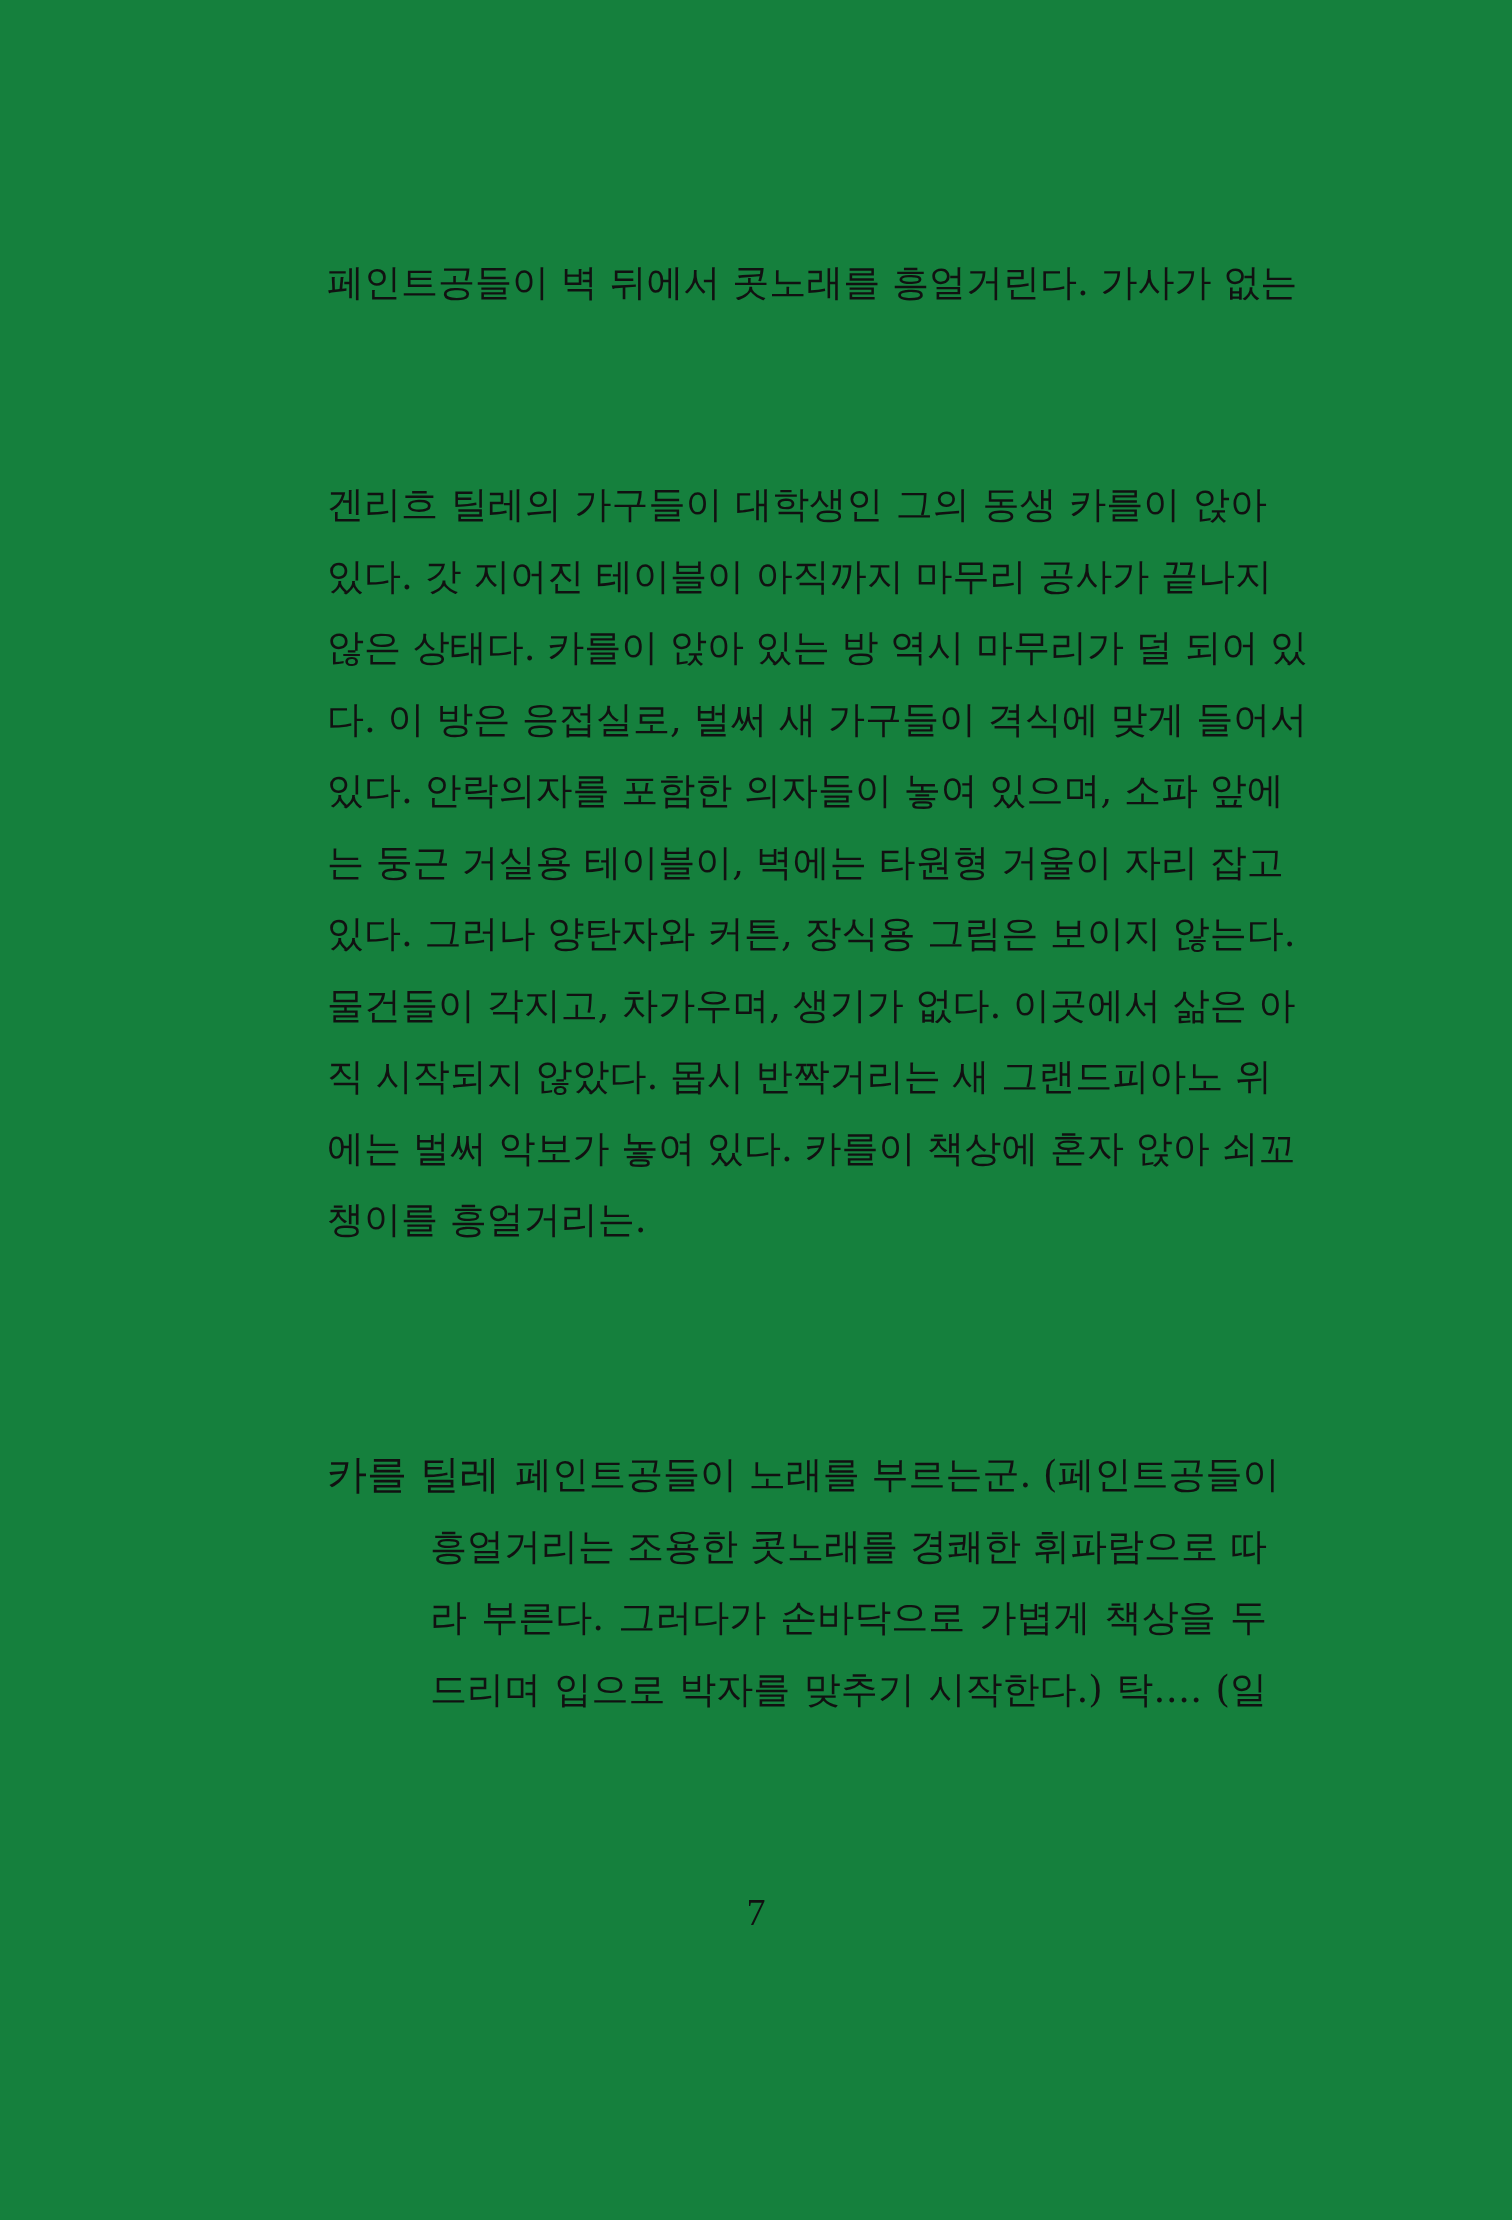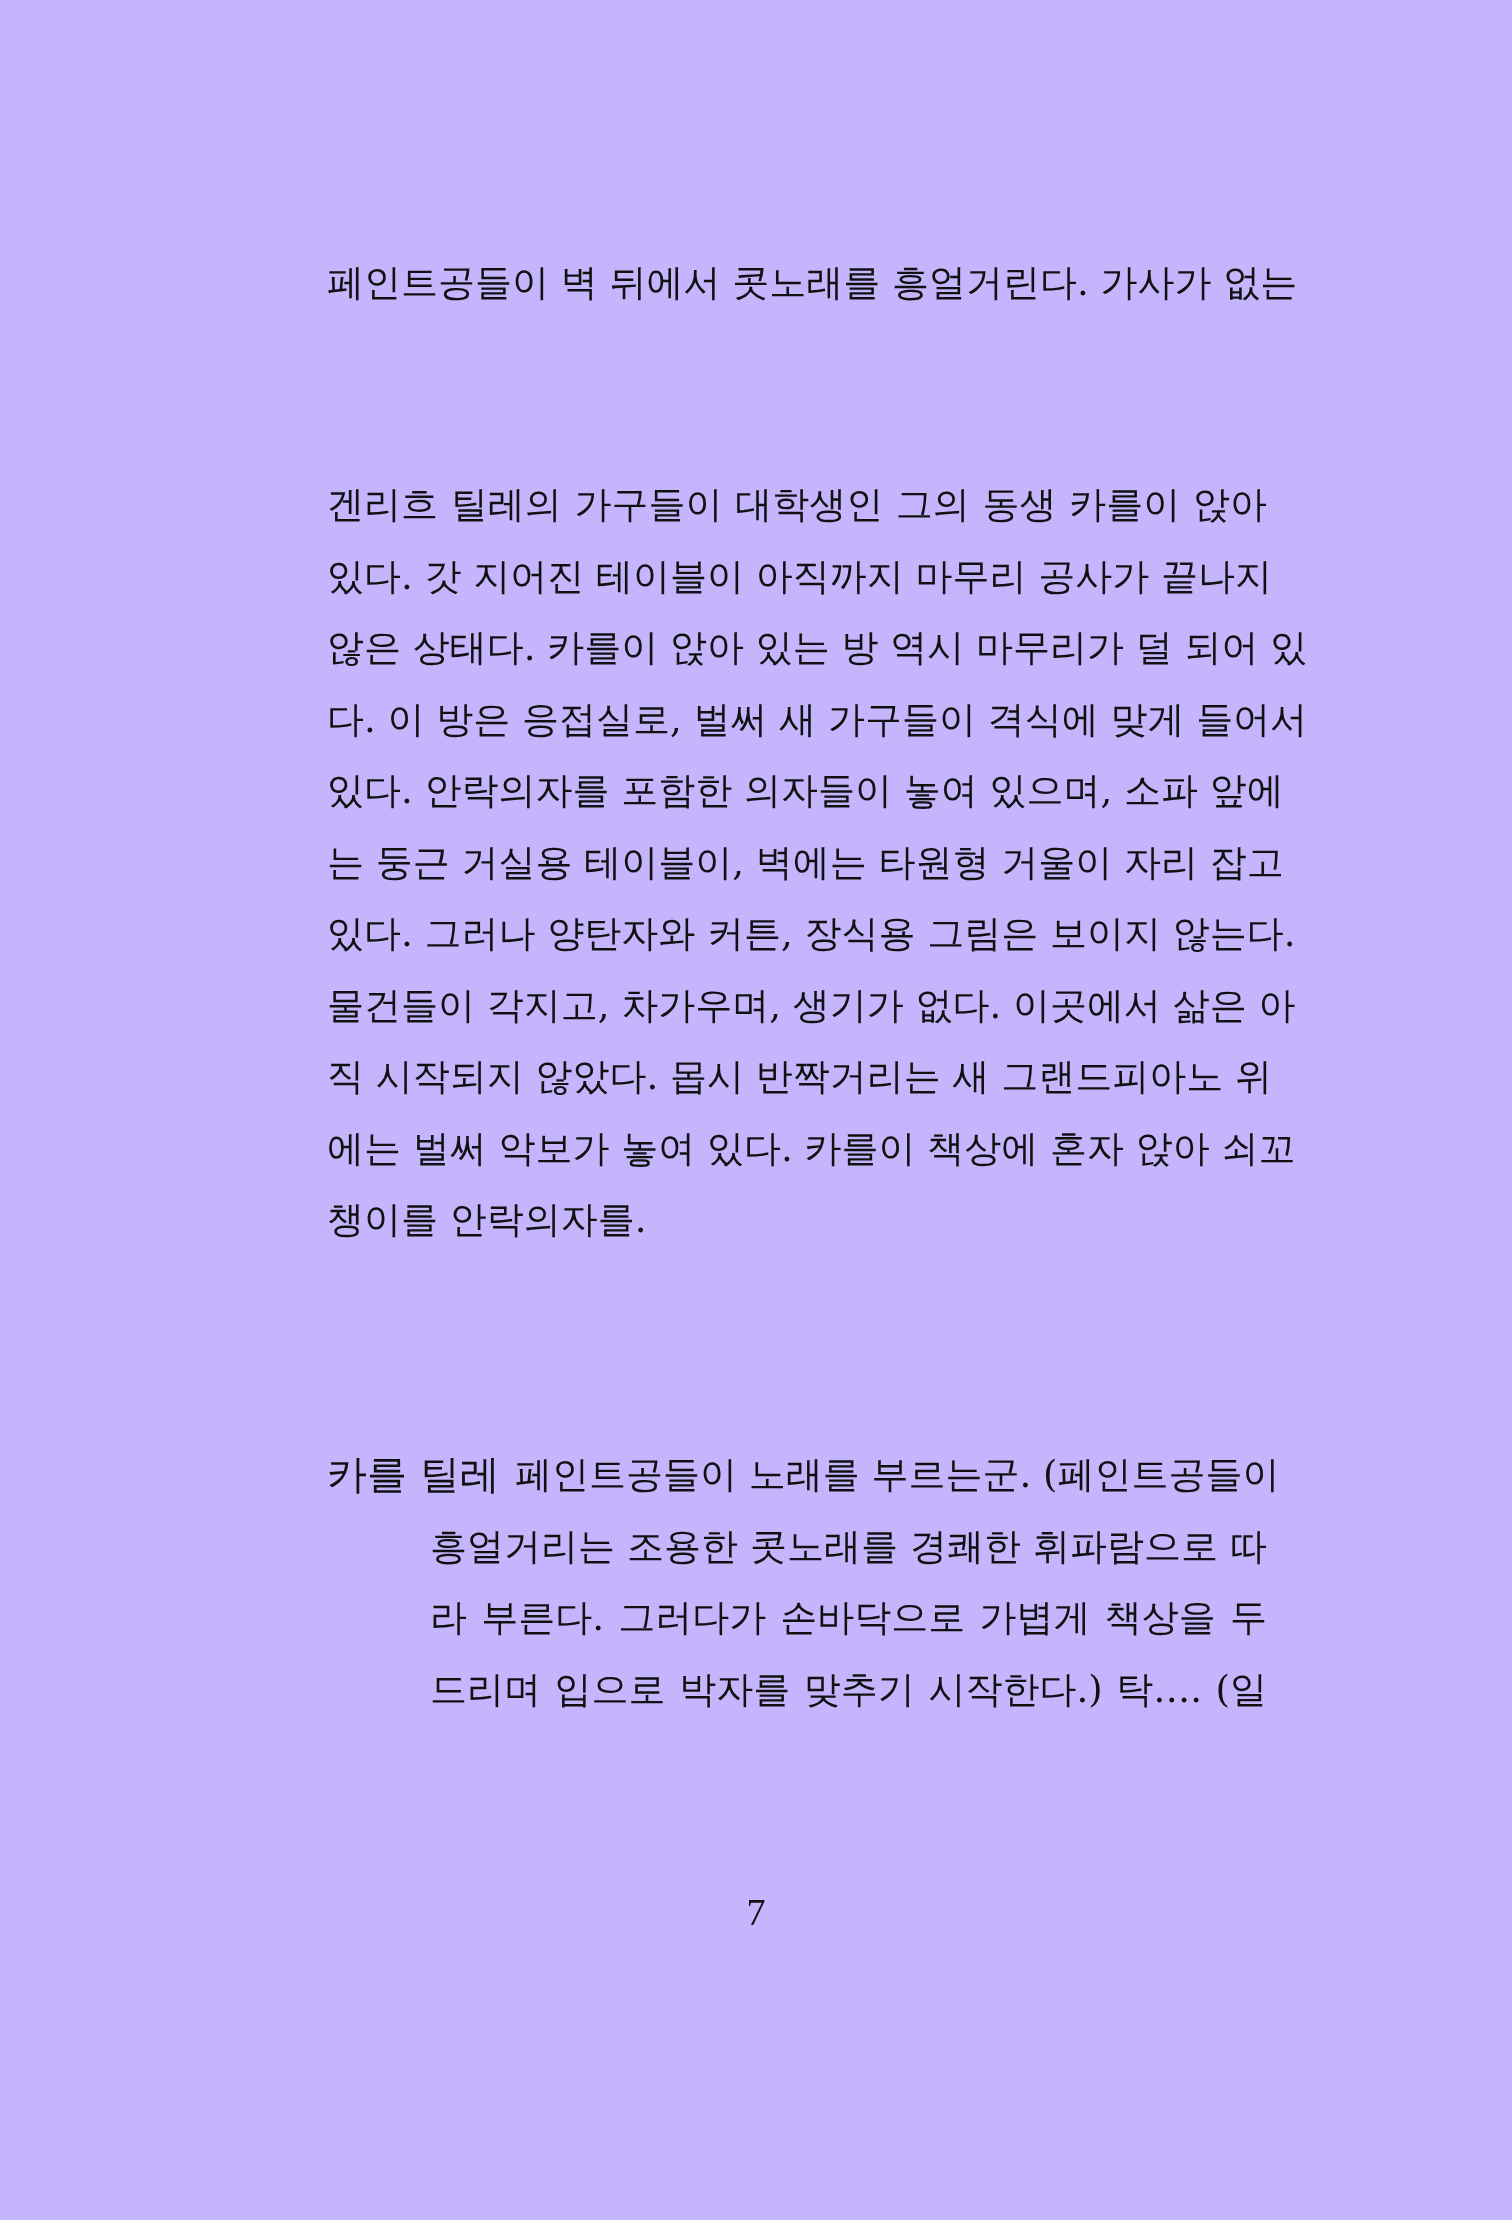--- a/index.html
+++ b/index.html
@@ -13,21 +13,21 @@
       position: relative;
       overflow: hidden;
       color: #111111;
     }
     .page {
       position: absolute;
       left: 0;
       top: 0;
       width: 1512px;
       height: 2220px;
-      background: #c4b5fd;
+      background: #15803d;
     }
     .text-block {
       position: absolute;
       left: 327px;
       width: 940px;
       font-family: "DejaVu Serif", "Liberation Serif", serif;
       font-size: 37px;
       line-height: 71.5px;
       letter-spacing: 0px;
       text-align: justify;
@@ -100,21 +100,21 @@
     <span class="line">겐리흐 틸레의 가구들이 대학생인 그의 동생 카를이 앉아</span>
     <span class="line">있다. 갓 지어진 테이블이 아직까지 마무리 공사가 끝나지</span>
     <span class="line">않은 상태다. 카를이 앉아 있는 방 역시 마무리가 덜 되어 있</span>
     <span class="line">다. 이 방은 응접실로, 벌써 새 가구들이 격식에 맞게 들어서</span>
     <span class="line">있다. 안락의자를 포함한 의자들이 놓여 있으며, 소파 앞에</span>
     <span class="line">는 둥근 거실용 테이블이, 벽에는 타원형 거울이 자리 잡고</span>
     <span class="line">있다. 그러나 양탄자와 커튼, 장식용 그림은 보이지 않는다.</span>
     <span class="line">물건들이 각지고, 차가우며, 생기가 없다. 이곳에서 삶은 아</span>
     <span class="line">직 시작되지 않았다. 몹시 반짝거리는 새 그랜드피아노 위</span>
     <span class="line">에는 벌써 악보가 놓여 있다. 카를이 책상에 혼자 앉아 쇠꼬</span>
-    <span class="line last">챙이를 안락의자를.</span>
+    <span class="line last">챙이를 흥얼거리는.</span>
   </div>
 
   <div class="dialogue">
     <div class="row">
       <span class="speaker">카를 틸레</span>
       <span class="speech-first">페인트공들이 노래를 부르는군. (페인트공들이</span>
     </div>
     <span class="speech-cont">흥얼거리는 조용한 콧노래를 경쾌한 휘파람으로 따</span>
     <span class="speech-cont">라 부른다. 그러다가 손바닥으로 가볍게 책상을 두</span>
     <span class="speech-cont">드리며 입으로 박자를 맞추기 시작한다.) 탁…. (일</span>

